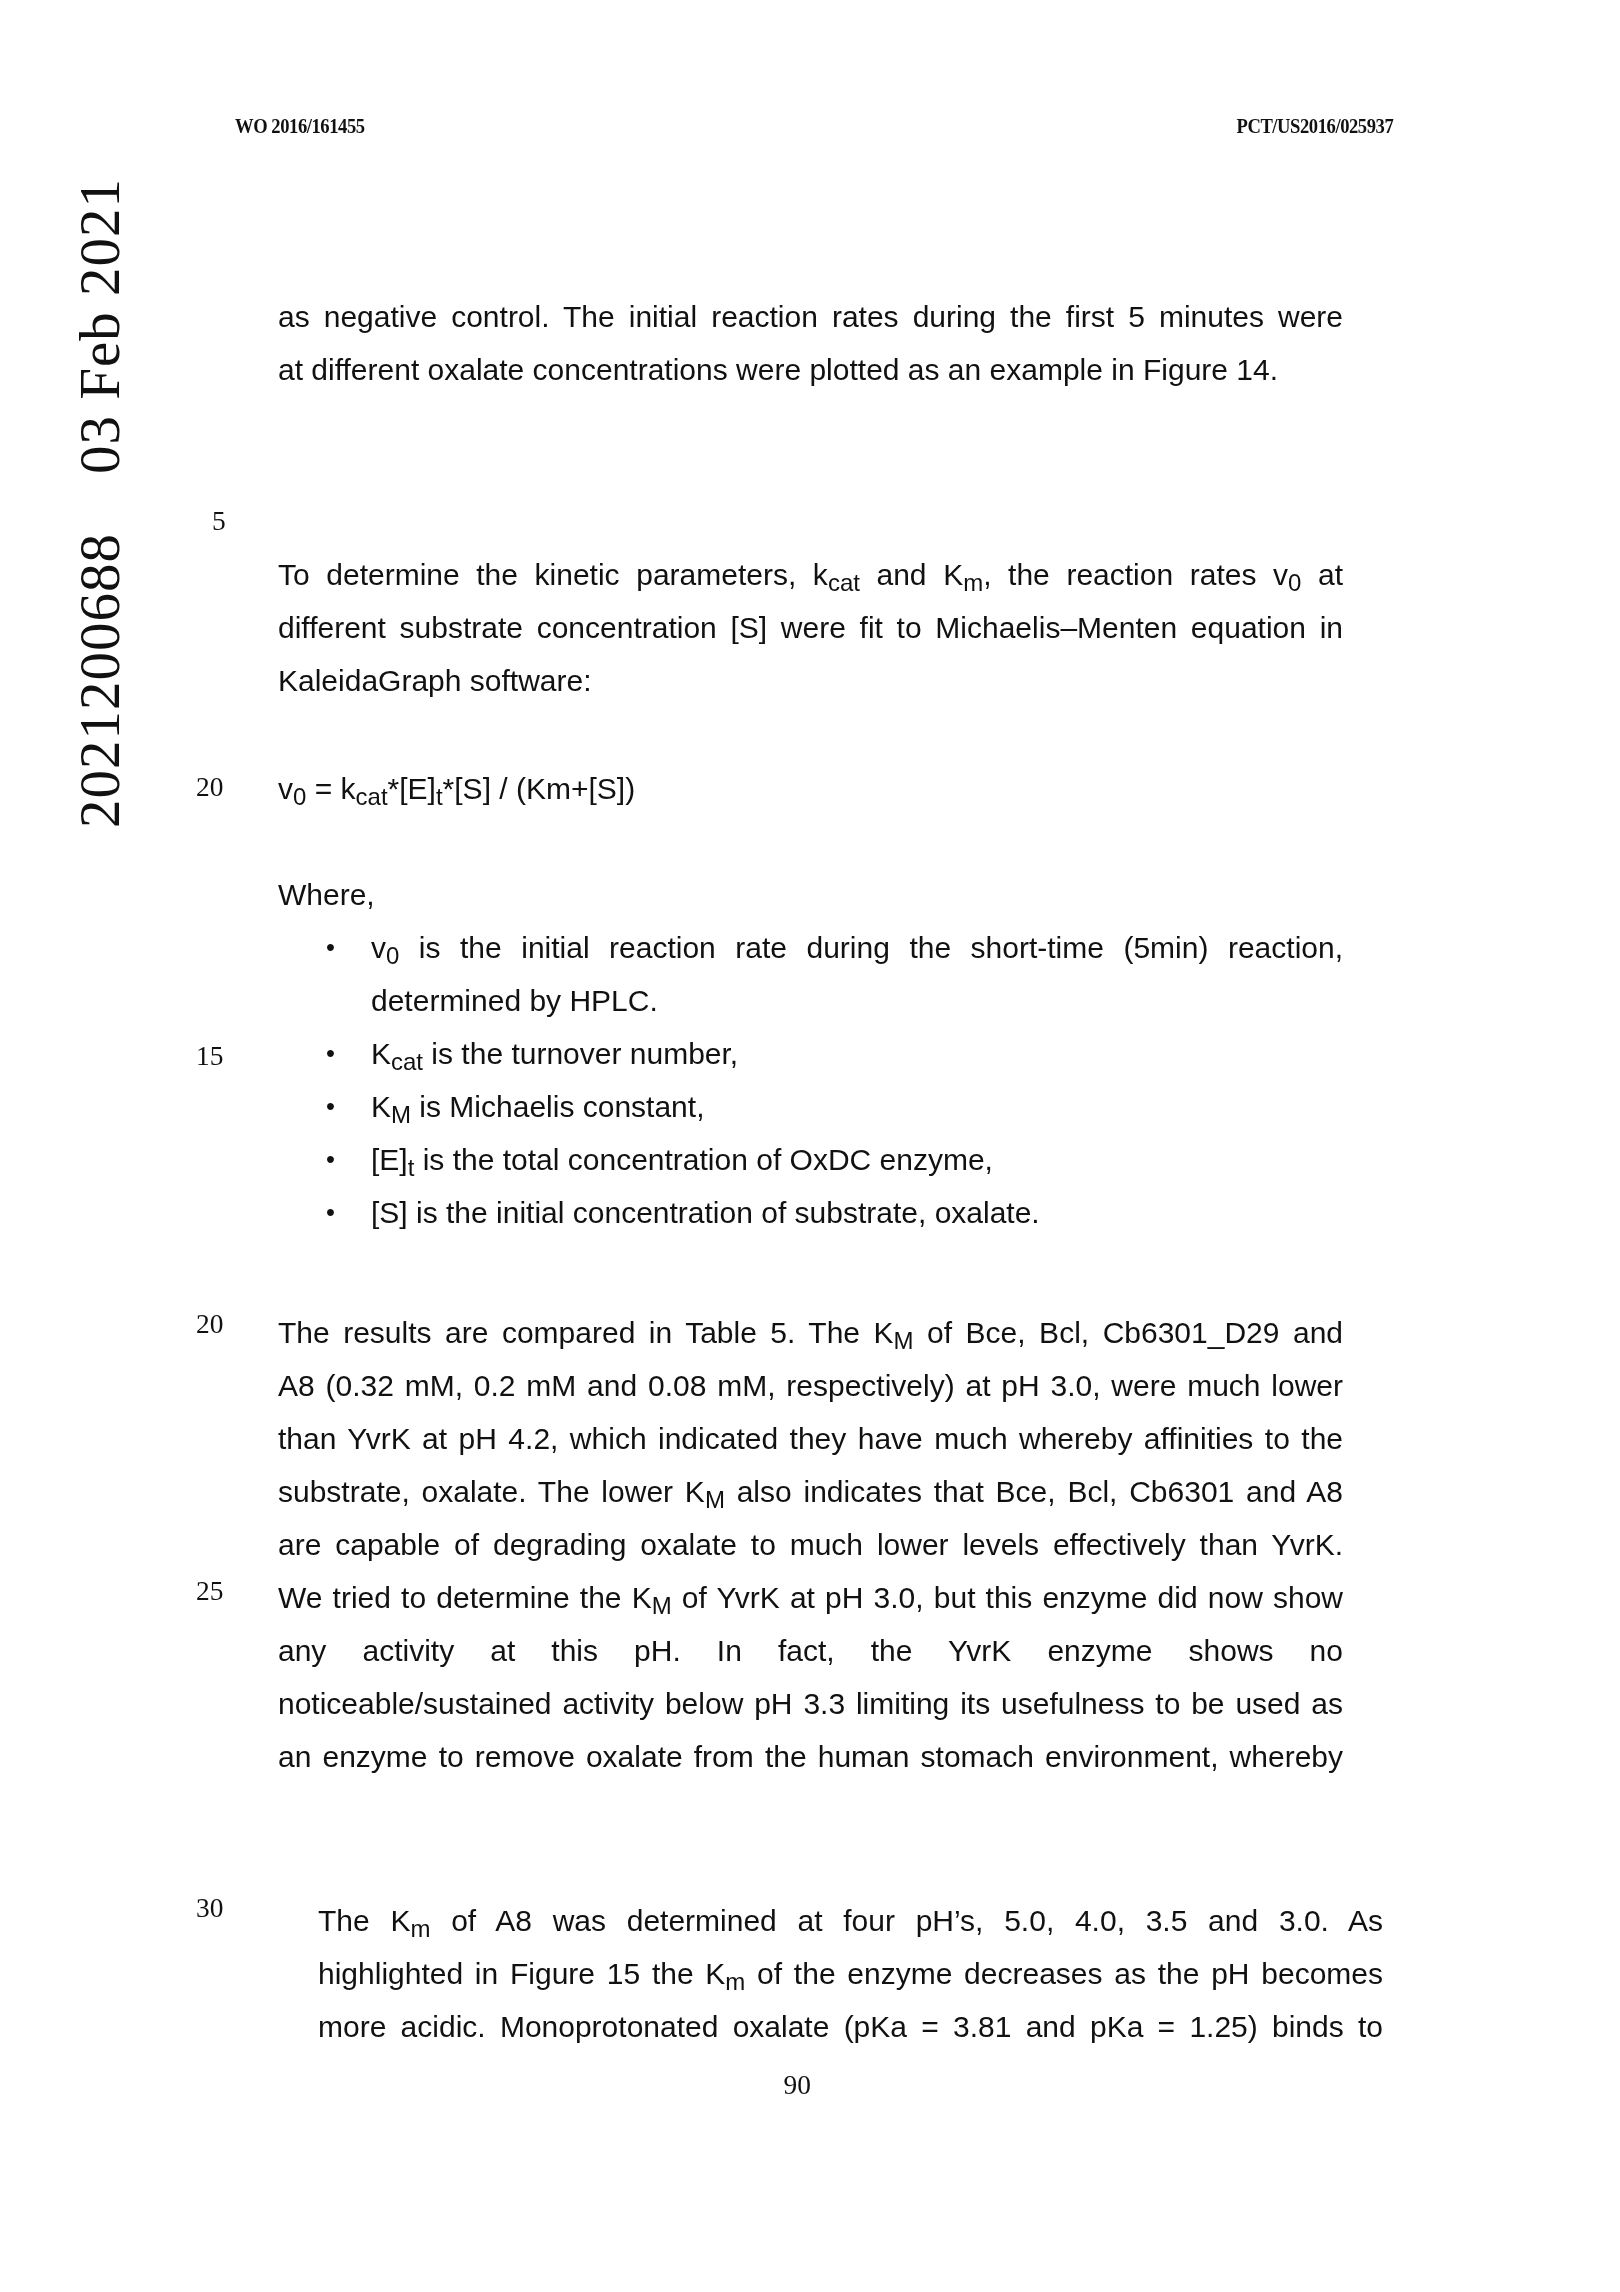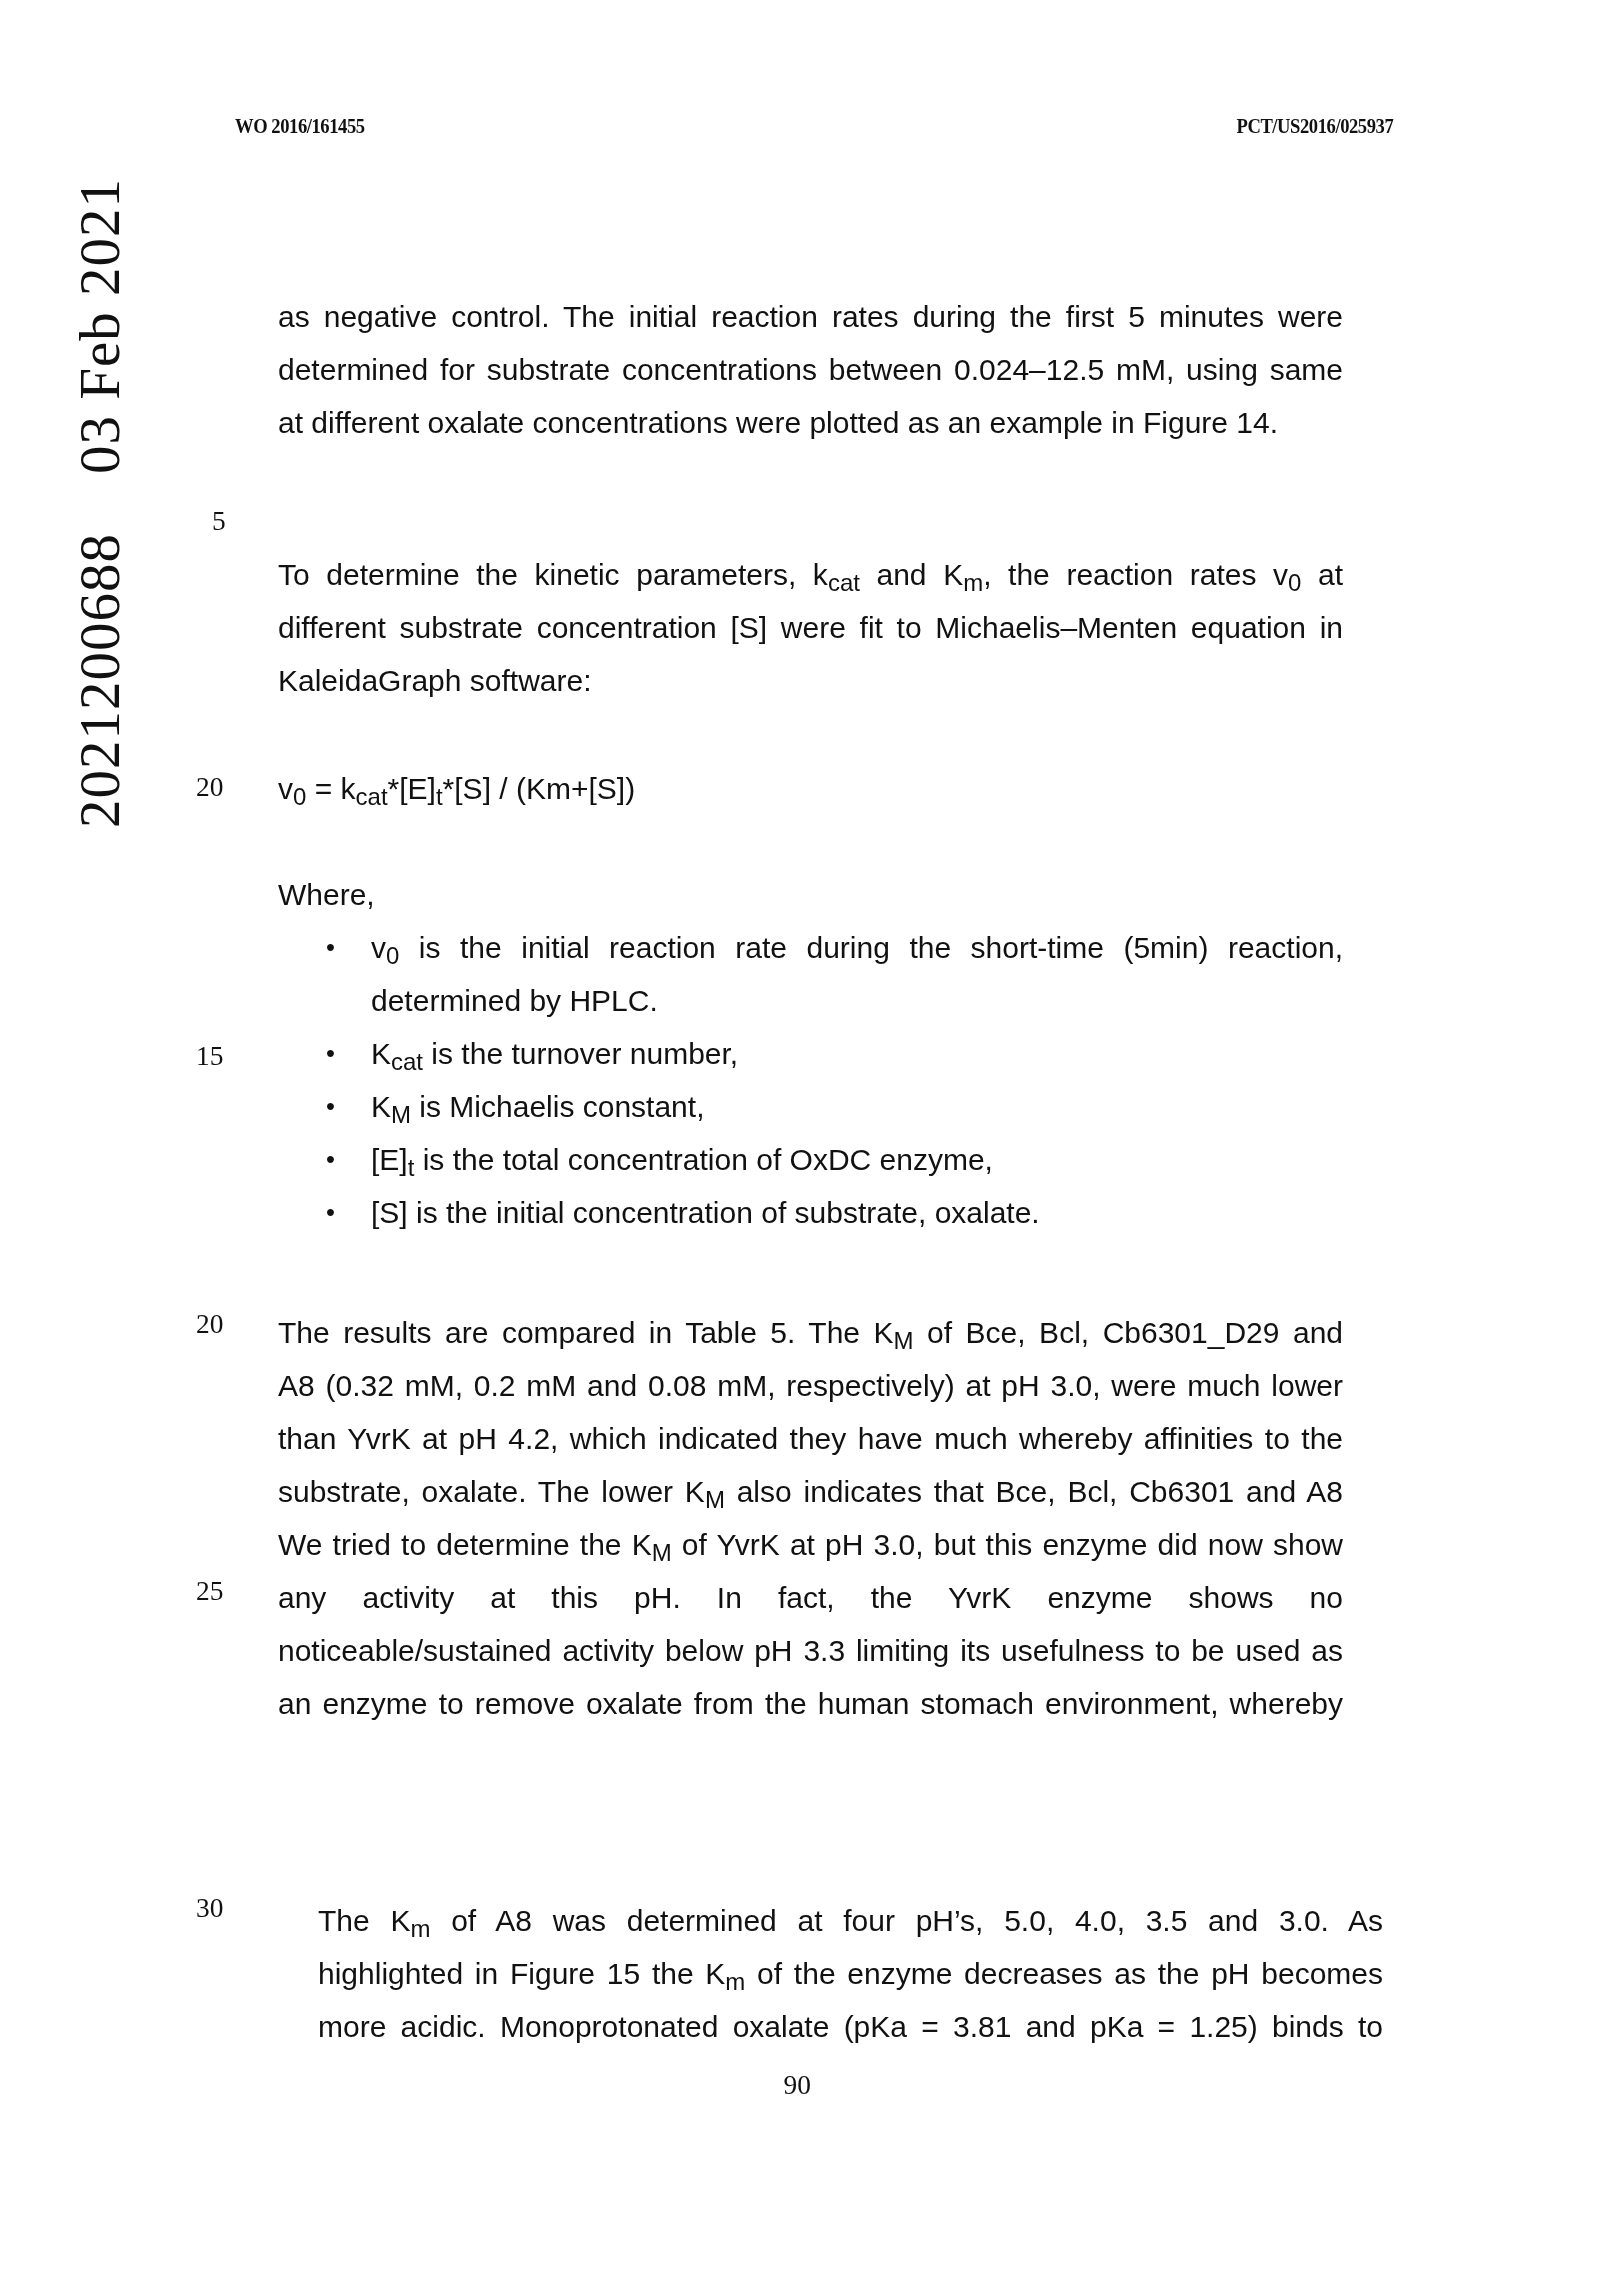--- a/index.html
+++ b/index.html
@@ -34,21 +34,20 @@
 
 <div class="lnum" style="top:506px;left:212px;">5</div>
 <div class="lnum" style="top:772px;">20</div>
 <div class="lnum" style="top:1041px;">15</div>
 <div class="lnum" style="top:1309px;">20</div>
 <div class="lnum" style="top:1576px;">25</div>
 <div class="lnum" style="top:1845px;margin-top:48px;">30</div>
 
 <div class="body-text" style="top:290px;">
   <span class="line">as negative control. The initial reaction rates during the first 5 minutes were</span>
-  <span class="line">determined for substrate concentrations between 0.024–12.5 mM, using same</span>
   <span class="line nj">at different oxalate concentrations were plotted as an example in Figure 14.</span>
 </div>
 
 <div class="body-text" style="top:548px;">
   <span class="line"><span>To determine the kinetic parameters, k</span><sub>cat</sub><span> and K</span><sub>m</sub><span>, the reaction rates v</span><sub>0</sub><span> at</span></span>
   <span class="line">different substrate concentration [S] were fit to Michaelis–Menten equation in</span>
   <span class="line nj">KaleidaGraph software:</span>
 </div>
 
 <div class="body-text" style="top:762px;">
@@ -81,20 +80,21 @@
     <span class="bullet-dot">•</span>
     <span class="line nj"><span>[S]</span><span> is the initial concentration of substrate, oxalate.</span></span>
   </div>
 </div>
 
 <div class="body-text" style="top:1306px;">
   <span class="line"><span>The results are compared in Table 5. The K</span><sub>M</sub><span> of Bce, Bcl, Cb6301_D29 and</span></span>
   <span class="line">A8 (0.32 mM, 0.2 mM and 0.08 mM, respectively) at pH 3.0, were much lower</span>
   <span class="line">than YvrK at pH 4.2, which indicated they have much whereby affinities to the</span>
   <span class="line"><span>substrate, oxalate. The lower K</span><sub>M</sub><span> also indicates that Bce, Bcl, Cb6301 and A8</span></span>
+  <span class="line">are capable of degrading oxalate to much lower levels effectively than YvrK.</span>
   <span class="line"><span>We tried to determine the K</span><sub>M</sub><span> of YvrK at pH 3.0, but this enzyme did now show</span></span>
   <span class="line" style="word-spacing:21.6px;">any activity at this pH.  In fact, the YvrK enzyme shows no</span>
   <span class="line">noticeable/sustained activity below pH 3.3 limiting its usefulness to be used as</span>
   <span class="line">an enzyme to remove oxalate from the human stomach environment, whereby</span>
 </div>
 
 <div class="body-text" style="top:1894px;margin-left:40px;">
   <span class="line"><span>The K</span><sub>m</sub><span> of A8 was determined at four pH’s, 5.0, 4.0, 3.5 and 3.0.  As</span></span>
   <span class="line"><span>highlighted in Figure 15 the K</span><sub>m</sub><span> of the enzyme decreases as the pH becomes</span></span>
   <span class="line">more acidic.  Monoprotonated oxalate (pKa = 3.81 and pKa = 1.25) binds to</span>

